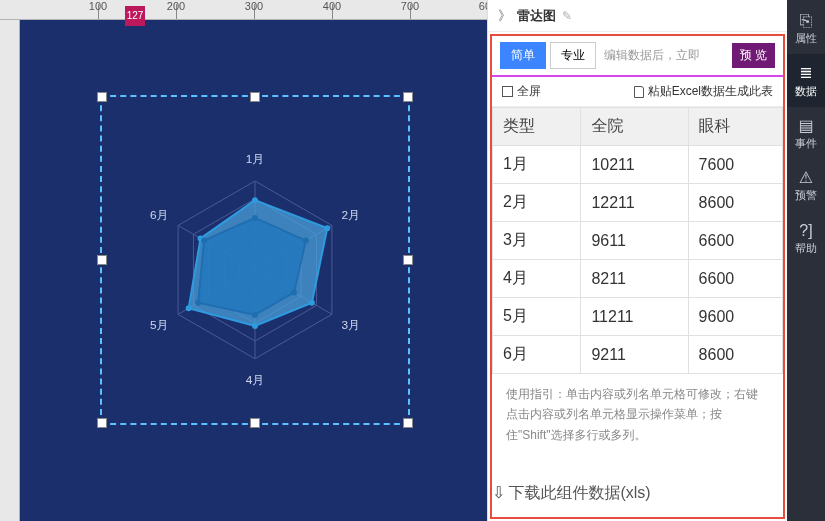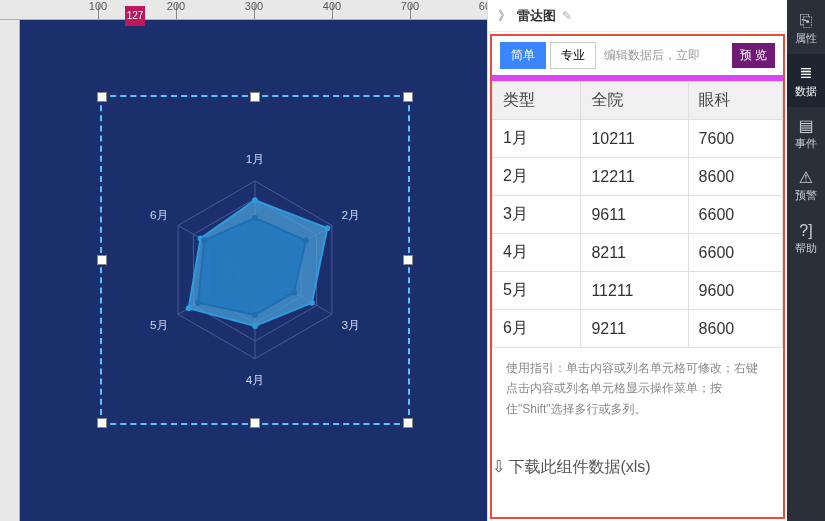--- a/index.html
+++ b/index.html
@@ -26,21 +26,21 @@
 .radar-chart { position: absolute; top: 0; left: 0; width: 100%; height: 100%; }
 
 
 .panel { width: 300px; height: 521px; background: #fff; border-left: 1px solid #ddd; display: flex; flex-direction: column; }
 .panel-header { display: flex; align-items: center; height: 32px; padding: 0 10px; border-bottom: 1px solid #eee; gap: 6px; }
 .panel-header .collapse { color: #666; font-size: 13px; }
 .panel-header .title { font-weight: bold; font-size: 13px; color: #333; }
 .panel-header .edit { color: #aaa; font-size: 12px; }
 
 .panel-body { border: 2px solid #e74c3c; margin: 2px; flex: 1; display: flex; flex-direction: column; overflow: hidden; }
-.tabs-row { display: flex; align-items: center; padding: 6px 8px; gap: 4px; border-bottom: 6px solid #d946ef; }
+.tabs-row { display: flex; align-items: center; padding: 6px 8px; gap: 4px; border-bottom: 2px solid #d946ef; }
 .tab { padding: 4px 10px; border: 1px solid #ccc; background: #fff; cursor: pointer; font-size: 12px; }
 .tab.active { background: #3b86ff; color: #fff; border-color: #3b86ff; }
 .tabs-note { flex: 1; color: #999; font-size: 12px; margin-left: 4px; }
 .btn-preview { padding: 4px 8px; background: #701a75; color: #fff; border: none; cursor: pointer; font-size: 12px; }
 
 .toolbar { display: flex; align-items: center; padding: 6px 10px; border-bottom: 1px solid #eee; font-size: 12px; color: #333; justify-content: space-between; }
 .toolbar .left, .toolbar .right { display: flex; align-items: center; gap: 4px; cursor: pointer; }
 .toolbar .icon-sq { width: 11px; height: 11px; border: 1.5px solid #555; display: inline-block; }
 .toolbar .icon-doc { width: 10px; height: 12px; border: 1.5px solid #555; display: inline-block; border-top-right-radius: 3px; }
 
@@ -133,20 +133,30 @@
       <span class="title">雷达图</span>
       <span class="edit">✎</span>
     </div>
     <div class="panel-body">
       <div class="tabs-row">
         <button class="tab active">简单</button>
         <button class="tab">专业</button>
         <span class="tabs-note">编辑数据后，立即</span>
         <button class="btn-preview">预 览</button>
       </div>
+      <div class="toolbar">
+        <div class="left">
+          <span class="icon-sq"></span>
+          <span>全屏</span>
+        </div>
+        <div class="right">
+          <span class="icon-doc"></span>
+          <span>粘贴Excel数据生成此表</span>
+        </div>
+      </div>
       <table class="data-table">
         <thead>
             <tr>
               <th>类型</th>
               <th>全院</th>
               <th>眼科</th>
             </tr>
           </thead>
         <tbody>
             <tr>

